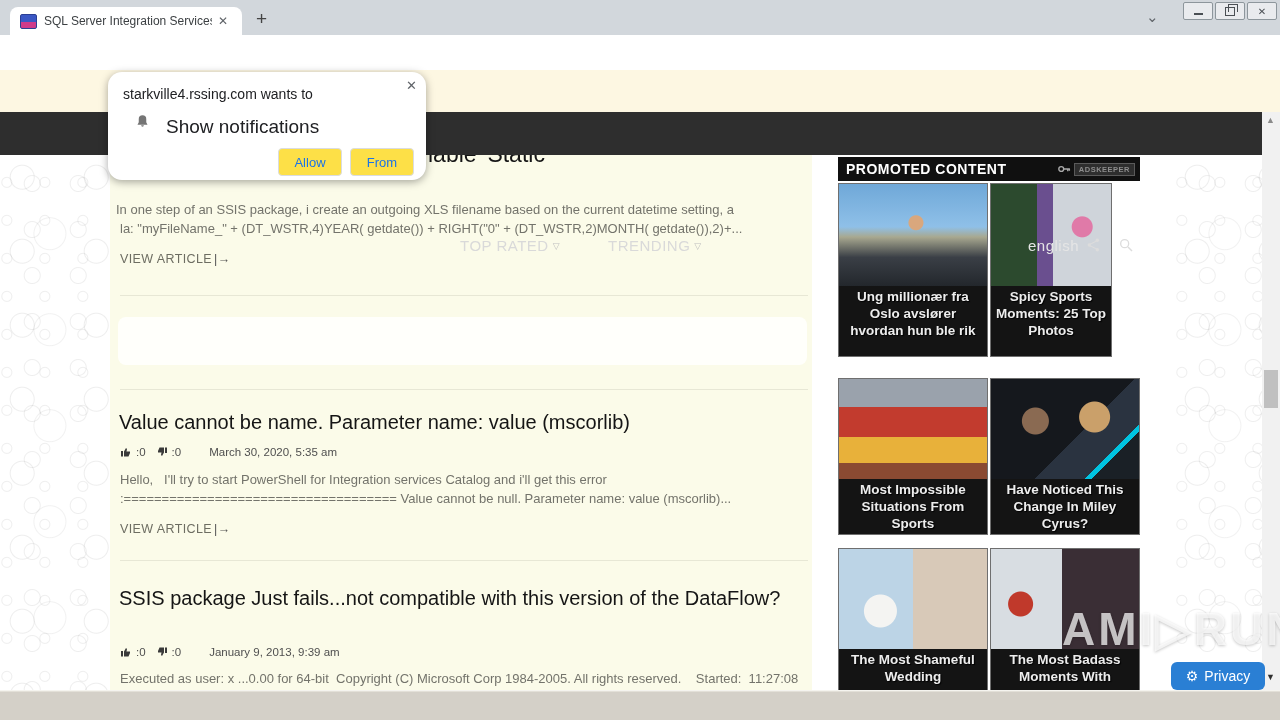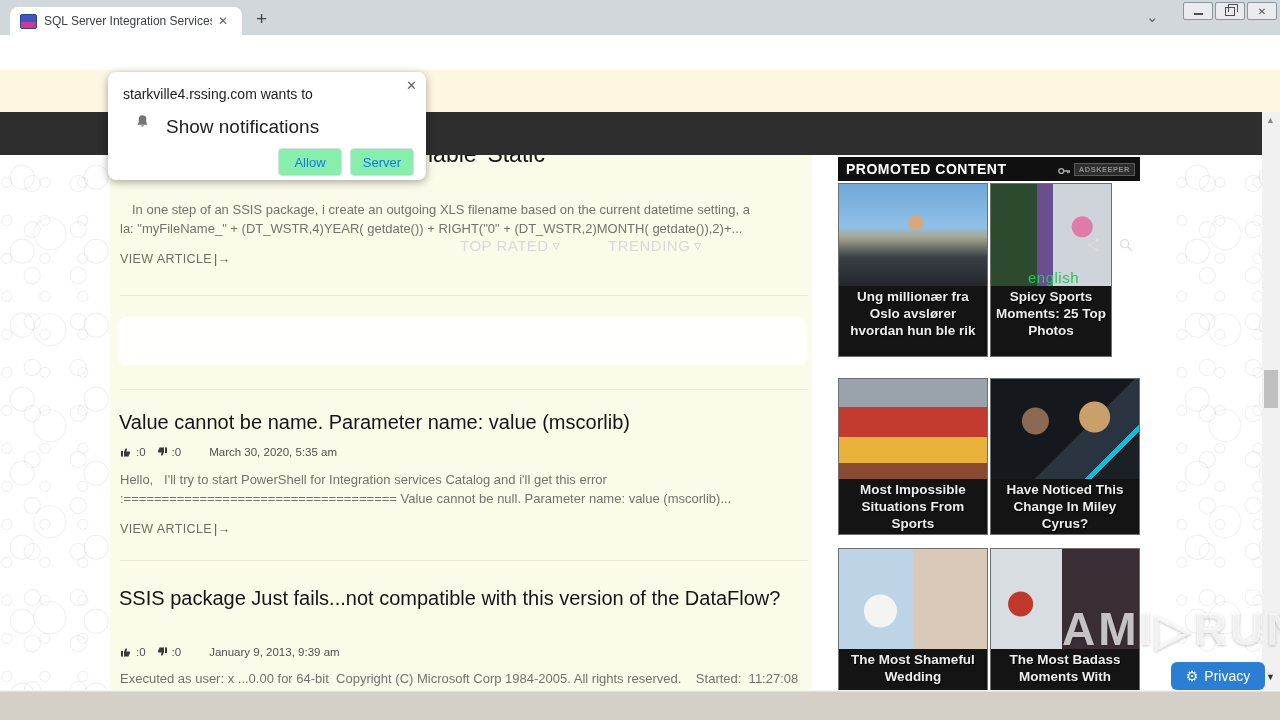--- a/index.html
+++ b/index.html
@@ -35,32 +35,32 @@
   .sidepanel::after{content:'';position:absolute;right:3px;top:2px;width:4px;height:11px;background:#fff;}
   .avatar{width:24px;height:24px;border-radius:50%;background:#dfe3e7;display:flex;align-items:center;justify-content:center;}
   .avhead{width:8px;height:8px;border-radius:50%;background:#5f6368;position:relative;top:-2px;}
   .avatar::after{content:'';position:absolute;width:14px;height:7px;border-radius:7px 7px 0 0;background:#5f6368;margin-top:14px;}
   
   .infobar{left:0;top:70px;width:1280px;height:42px;background:#fdf7e2;}
   .ibtext{font-size:12.5px;color:#3c4043;top:85px;}
   .learnmore{color:#1a6fd4;text-decoration:underline;font-size:12.5px;top:85px;left:1176px;}
   .ibclose{left:1249px;top:83px;font-size:13px;color:#5f6368;}
   
-  .popup{left:108px;top:72px;width:318px;height:108px;background:#fff;border-radius:8px;z-index:50;
+  .popup{left:108px;top:72px;width:318px;height:108px;background:#fff;border-radius:14px;z-index:50;
          box-shadow:0 2px 8px rgba(0,0,0,.35);}
   .pop-title{left:15px;top:14px;font-size:14px;color:#202124;}
   .pop-close{left:298px;top:6px;font-size:13px;color:#5f6368;}
   .pop-req{left:58px;top:44px;font-size:19px;color:#202124;}
-  .pbtn{top:76px;width:62px;height:26px;background:#86efac;border:1px solid #dadce0;border-radius:4px;
+  .pbtn{top:76px;width:62px;height:26px;background:#fde047;border:1px solid #dadce0;border-radius:4px;
         color:#1a73e8;font-size:13px;display:flex;align-items:center;justify-content:center;}
   
   .navbar{left:0;top:112px;width:1280px;height:43px;background:#2e2e2e;z-index:5;}
   .navitem{top:125px;font-size:15px;color:#d9d9d9;letter-spacing:.5px;}
   .tri{font-size:9px;color:#bfbfbf;margin-left:4px;vertical-align:2px;}
-  .lang{color:#22c55e;margin-top:32px;}
+  .lang{color:#e5e5e5;}
   
   .content{left:0;top:155px;width:1262px;height:535px;background:#fff;}
   .pattern{background-color:#fff;background-image:
     radial-gradient(circle at 30% 30%, transparent 11px, rgba(120,120,120,.13) 12px, transparent 13px),
     radial-gradient(circle at 70% 62%, transparent 7px, rgba(120,120,120,.12) 8px, transparent 9px),
     radial-gradient(circle at 52% 82%, transparent 15px, rgba(120,120,120,.10) 16px, transparent 17px),
     radial-gradient(circle at 18% 72%, transparent 4px, rgba(120,120,120,.12) 5px, transparent 6px);
     background-size:74px 74px,46px 46px,96px 96px,38px 38px;}
   .cream{left:110px;top:155px;width:702px;height:535px;background:#fbfbe9;}
   .a-title{color:#151515;font-size:20px;}
@@ -68,21 +68,21 @@
   .viewlink{font-size:12.5px;color:#6d6d62;letter-spacing:.4px;}
   .varrow{color:#555;margin-left:2px;}
   .divider{width:688px;height:1px;background:#e7e7d5;left:120px;}
   .whitebox{left:118px;top:317px;width:689px;height:48px;background:#fffffb;border-radius:8px;}
   .meta{display:flex;align-items:center;font-size:11.5px;color:#4f4f4f;gap:4px;}
   .thumb{width:12px;height:12px;fill:#3a3a3a;}
   
   .promohdr{left:838px;top:157px;width:302px;height:24px;background:#101010;display:flex;
             align-items:center;justify-content:space-between;padding:0 5px 0 8px;box-sizing:border-box;}
   .promolabel{color:#fff;font-weight:bold;font-size:14px;letter-spacing:.5px;}
-  .sponsor{display:flex;align-items:flex-end;gap:3px;}
+  .sponsor{display:flex;align-items:center;gap:3px;}
   .sponsorbadge{background:#2e2e2e;border:1px solid #5a5a5a;color:#8d8d8d;font-size:7.5px;
                 font-weight:bold;padding:1px 4px;letter-spacing:.5px;}
   .tile{background:#141414;border:1px solid #6f6f6f;box-sizing:border-box;display:flex;flex-direction:column;overflow:hidden;}
   .adimg{flex:0 0 auto;}
   .adcap{flex:1;display:flex;align-items:flex-start;justify-content:center;text-align:center;
          color:#ededed;font-weight:bold;font-size:13.5px;line-height:17px;padding:2px 3px;
          text-shadow:1px 1px 1px #000;}
   .img1{background:radial-gradient(circle at 52% 38%, #d9a77d 0 7px, transparent 8px),
         linear-gradient(180deg,#6fa8d8 0%,#8fc0e8 42%,#a8a890 52%,#3a3f46 72%,#23272c 100%);}
   .img2{background:radial-gradient(circle at 76% 42%, #e07aa8 0 10px, transparent 11px),
@@ -195,21 +195,21 @@
         </svg>
     </span>
   </div>
 
   <div class="abs content"></div>
   <div class="abs pattern" style="left:0;top:155px;width:110px;height:535px;"></div>
   <div class="abs pattern" style="left:1175px;top:155px;width:87px;height:535px;"></div>
   <div class="abs cream"></div>
 
   <div class="abs a-title" style="left:428px;top:141px;font-size:23px;">iable 'Static</div>
-  <div class="abs a-body" style="left:132px;top:202px;">In one step of an SSIS package, i create an outgoing XLS filename based on the current datetime setting, a</div>
+  <div class="abs a-body" style="left:116px;top:202px;">In one step of an SSIS package, i create an outgoing XLS filename based on the current datetime setting, a</div>
   <div class="abs a-body" style="left:120px;top:221px;">la: "myFileName_" + (DT_WSTR,4)YEAR( getdate()) + RIGHT("0" + (DT_WSTR,2)MONTH( getdate()),2)+...</div>
   <div class="abs viewlink" style="left:120px;top:252px;"><span>VIEW ARTICLE</span><span class="varrow">|→</span></div>
   <div class="abs divider" style="top:295px;"></div>
   <div class="abs whitebox"></div>
   <div class="abs divider" style="top:389px;"></div>
 
   <div class="abs a-title" style="left:119px;top:411px;">Value cannot be name. Parameter name: value (mscorlib)</div>
   <div class="abs meta" style="left:120px;top:446px;">
     <svg class="thumb" viewBox="0 0 24 24">
         <path d="M2 10h4v11H2zM8 21h9l3-7v-3h-7l1-5-2-2-4 7z"></path>
@@ -291,21 +291,21 @@
   <div class="abs popup">
     <span class="abs pop-title">starkville4.rssing.com wants to</span>
     <span class="abs pop-close">✕</span>
     <span class="abs" style="left:27px;top:42px;">
       <svg width="15" height="15" viewBox="0 0 24 24" fill="#757575">
           <path d="M12 2a6 6 0 0 0-6 6v5l-2 4h16l-2-4V8a6 6 0 0 0-6-6zm-2.2 16a2.2 2.2 0 0 0 4.4 0z"></path>
         </svg>
     </span>
     <span class="abs pop-req">Show notifications</span>
     <div class="abs pbtn" style="left:170px;">Allow</div>
-    <div class="abs pbtn" style="left:242px;">Server</div>
+    <div class="abs pbtn" style="left:242px;">From</div>
   </div>
 
   <div class="abs taskbar">
     <div class="abs startbtn">
       <span class="orb"></span>
       <span class="startlabel">Start</span>
     </div>
 
   </div>
 

